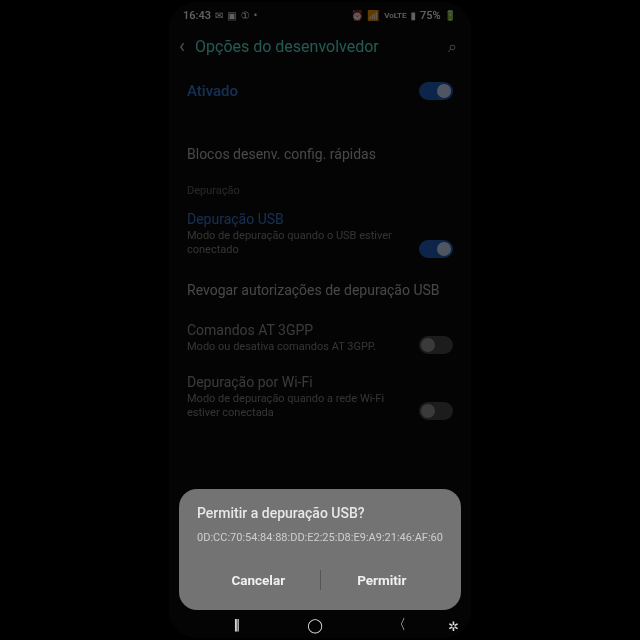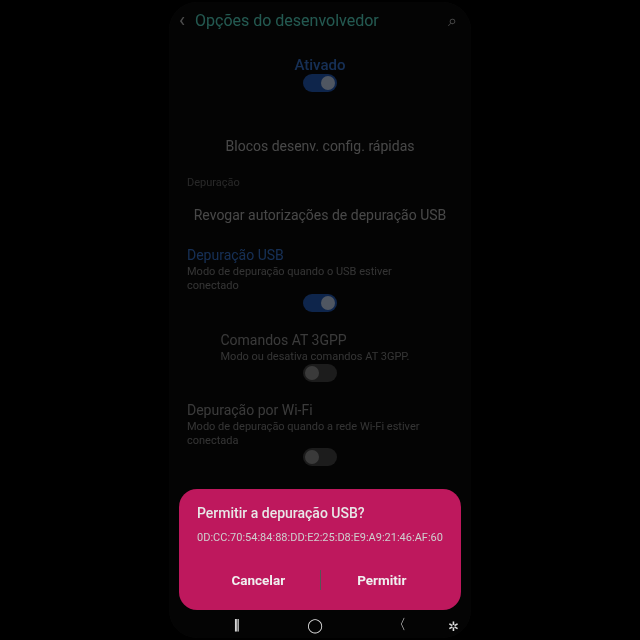--- a/index.html
+++ b/index.html
@@ -7,53 +7,70 @@
   .phone { width: 302px; height: 636px; background: #0d0d0d; border-radius: 28px; overflow: hidden; position: relative; }
   .statusbar { height: 26px; display: flex; align-items: center; justify-content: space-between; padding: 0 14px; color: #fff; font-size: 11px; font-weight: 500; }
   .sb-left, .sb-right { display: flex; align-items: center; gap: 4px; }
   .sb-icon { font-size: 10px; }
   .header { display: flex; align-items: center; padding: 6px 14px 10px 10px; gap: 10px; }
   .back-btn { color: #ccc; font-size: 20px; }
   .header-title { flex: 1; color: #5eead4; font-size: 16px; font-weight: 400; }
   .search-btn { color: #ccc; font-size: 16px; }
   .dim-overlay { position: absolute; inset: 0; background: rgba(0,0,0,0.62); pointer-events: none; z-index: 2; }
   .content { position: relative; z-index: 1; }
-  .row { display: flex; align-items: center; padding: 14px 18px; justify-content: space-between; flex-direction: column; }
+  .row { display: flex; align-items: flex-end; padding: 14px 18px; justify-content: space-between; }
   .row-tight { padding: 10px 18px; }
   .row-title { color: #e8e8e8; font-size: 14px; }
   .row-title-blue { color: #3a7de0; font-size: 15px; font-weight: 500; }
   .row-sub { color: #8a8a8a; font-size: 11px; line-height: 1.3; margin-top: 2px; }
   .row-col { display: flex; flex-direction: column; flex: 1; padding-right: 10px; }
   .section-label { color: #6a6a6a; font-size: 11px; padding: 8px 18px 4px; }
   .toggle { width: 34px; height: 18px; border-radius: 10px; position: relative; flex-shrink: 0; }
   .toggle.on { background: #2761c4; }
   .toggle.off { background: #4a4a4a; }
   .toggle-knob { width: 14px; height: 14px; border-radius: 50%; background: #fff; position: absolute; top: 2px; }
   .toggle.on .toggle-knob { right: 2px; background: #cfe1ff; }
   .toggle.off .toggle-knob { left: 2px; background: #9a9a9a; }
-  .dialog { position: absolute; left: 10px; right: 10px; bottom: 28px; background: #be185d; border-radius: 18px; padding: 16px 18px 6px; z-index: 3; color: #e8e8e8; }
+  .dialog { position: absolute; left: 10px; right: 10px; bottom: 28px; background: #737373; border-radius: 18px; padding: 16px 18px 6px; z-index: 3; color: #e8e8e8; }
   .dlg-title { font-size: 14px; font-weight: 500; margin-bottom: 10px; }
   .dlg-body { font-size: 11.5px; color: #cfcfcf; line-height: 1.4; margin-bottom: 4px; }
   .dlg-fp { font-size: 11px; color: #cfcfcf; margin-bottom: 14px; word-break: break-all; }
   .dlg-check-row { display: flex; align-items: center; gap: 10px; margin-bottom: 10px; }
   .radio { width: 16px; height: 16px; border: 1.5px solid #aaa; border-radius: 50%; }
   .dlg-check-label { font-size: 12px; color: #e8e8e8; }
   .dlg-actions { display: flex; border-top: 0; padding: 6px 0 8px; }
   .dlg-btn { flex: 1; text-align: center; font-size: 13.5px; font-weight: 700; color: #f0f0f0; padding: 8px 0; }
   .dlg-div { width: 1px; background: #555; margin: 6px 0; }
   .navbar { position: absolute; bottom: 0; left: 0; right: 0; height: 26px; display: flex; align-items: center; justify-content: space-around; padding: 0 30px; z-index: 4; }
   .nav-key { color: #ddd; font-size: 14px; }
   .nav-key.recent { letter-spacing: -2px; }
   .acc { position: absolute; bottom: 4px; right: 12px; color: #ddd; font-size: 13px; z-index: 4; }
 </style>
 </head>
 <body>
 
 <div class="phone">
 
+  <div class="statusbar">
+    <div class="sb-left">
+      <span>16:43</span>
+      <span class="sb-icon">✉</span>
+      <span class="sb-icon">▣</span>
+      <span class="sb-icon">①</span>
+      <span class="sb-icon">•</span>
+    </div>
+    <div class="sb-right">
+      <span class="sb-icon">⏰</span>
+      <span class="sb-icon">📶</span>
+      <span class="sb-icon" style="font-size:8px">VoLTE</span>
+      <span class="sb-icon">▮</span>
+      <span>75%</span>
+      <span class="sb-icon">🔋</span>
+    </div>
+  </div>
 
   <div class="content">
     <div class="header">
       <span class="back-btn">‹</span>
       <span class="header-title">Opções do desenvolvedor</span>
       <span class="search-btn">⌕</span>
     </div>
 
     <div class="row">
       <span class="row-title-blue">Ativado</span>
@@ -63,32 +80,32 @@
     </div>
 
     <div style="height:18px"></div>
 
     <div class="row">
       <span class="row-title" style="color:#bdbdbd">Blocos desenv. config. rápidas</span>
     </div>
 
     <div class="section-label">Depuração</div>
 
-    <div class="row">
-      <span class="row-title" style="color:#bdbdbd">Revogar autorizações de depuração USB</span>
-    </div>
-
     <div class="row row-tight">
       <div class="row-col">
         <span class="row-title" style="color:#3a7de0">Depuração USB</span>
         <span class="row-sub">Modo de depuração quando o USB estiver conectado</span>
       </div>
       <div class="toggle on">
           <div class="toggle-knob"></div>
         </div>
+    </div>
+
+    <div class="row">
+      <span class="row-title" style="color:#bdbdbd">Revogar autorizações de depuração USB</span>
     </div>
 
     <div class="row row-tight">
       <div class="row-col">
         <span class="row-title" style="color:#9a9a9a">Comandos AT 3GPP</span>
         <span class="row-sub">Modo ou desativa comandos AT 3GPP.</span>
       </div>
       <div class="toggle off">
           <div class="toggle-knob"></div>
         </div>

